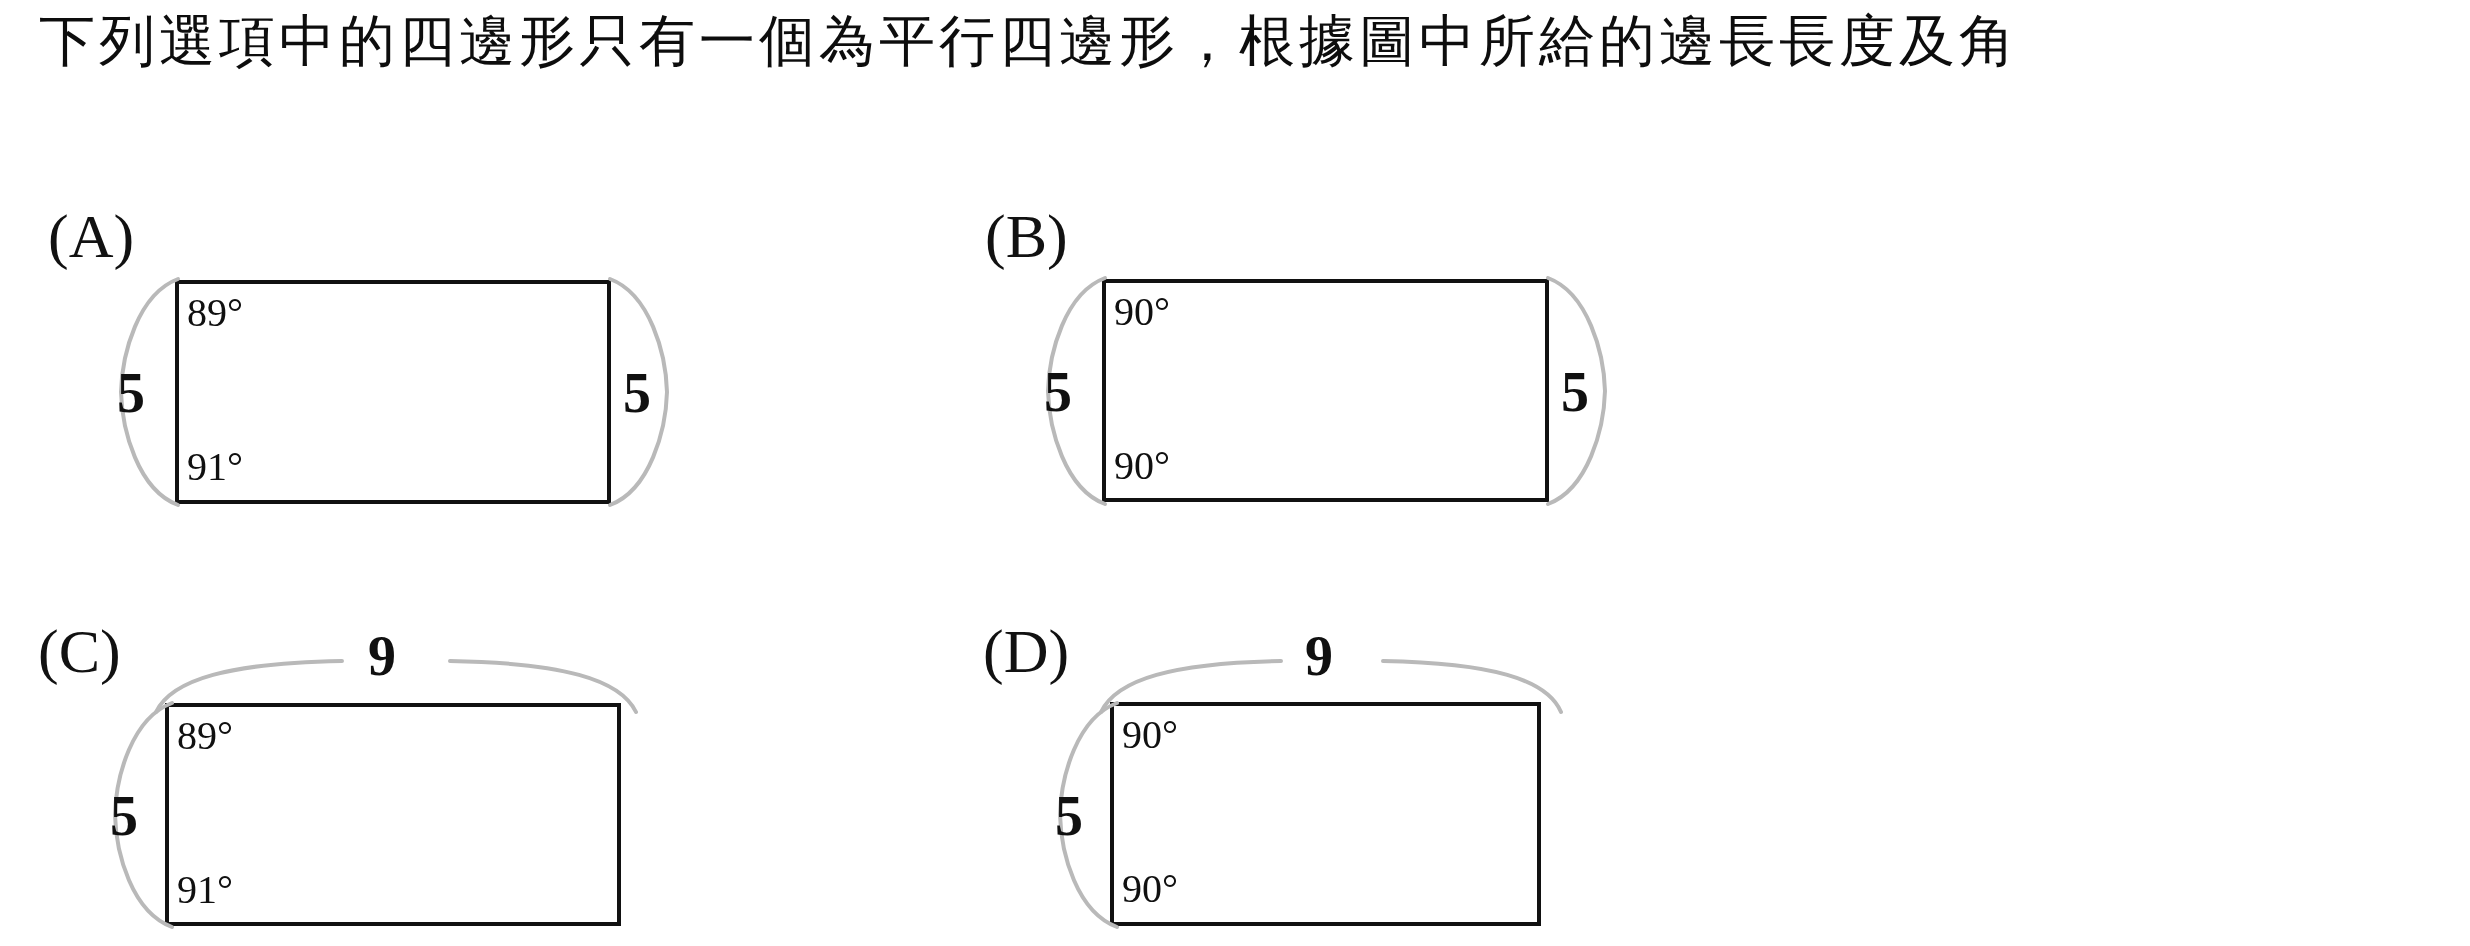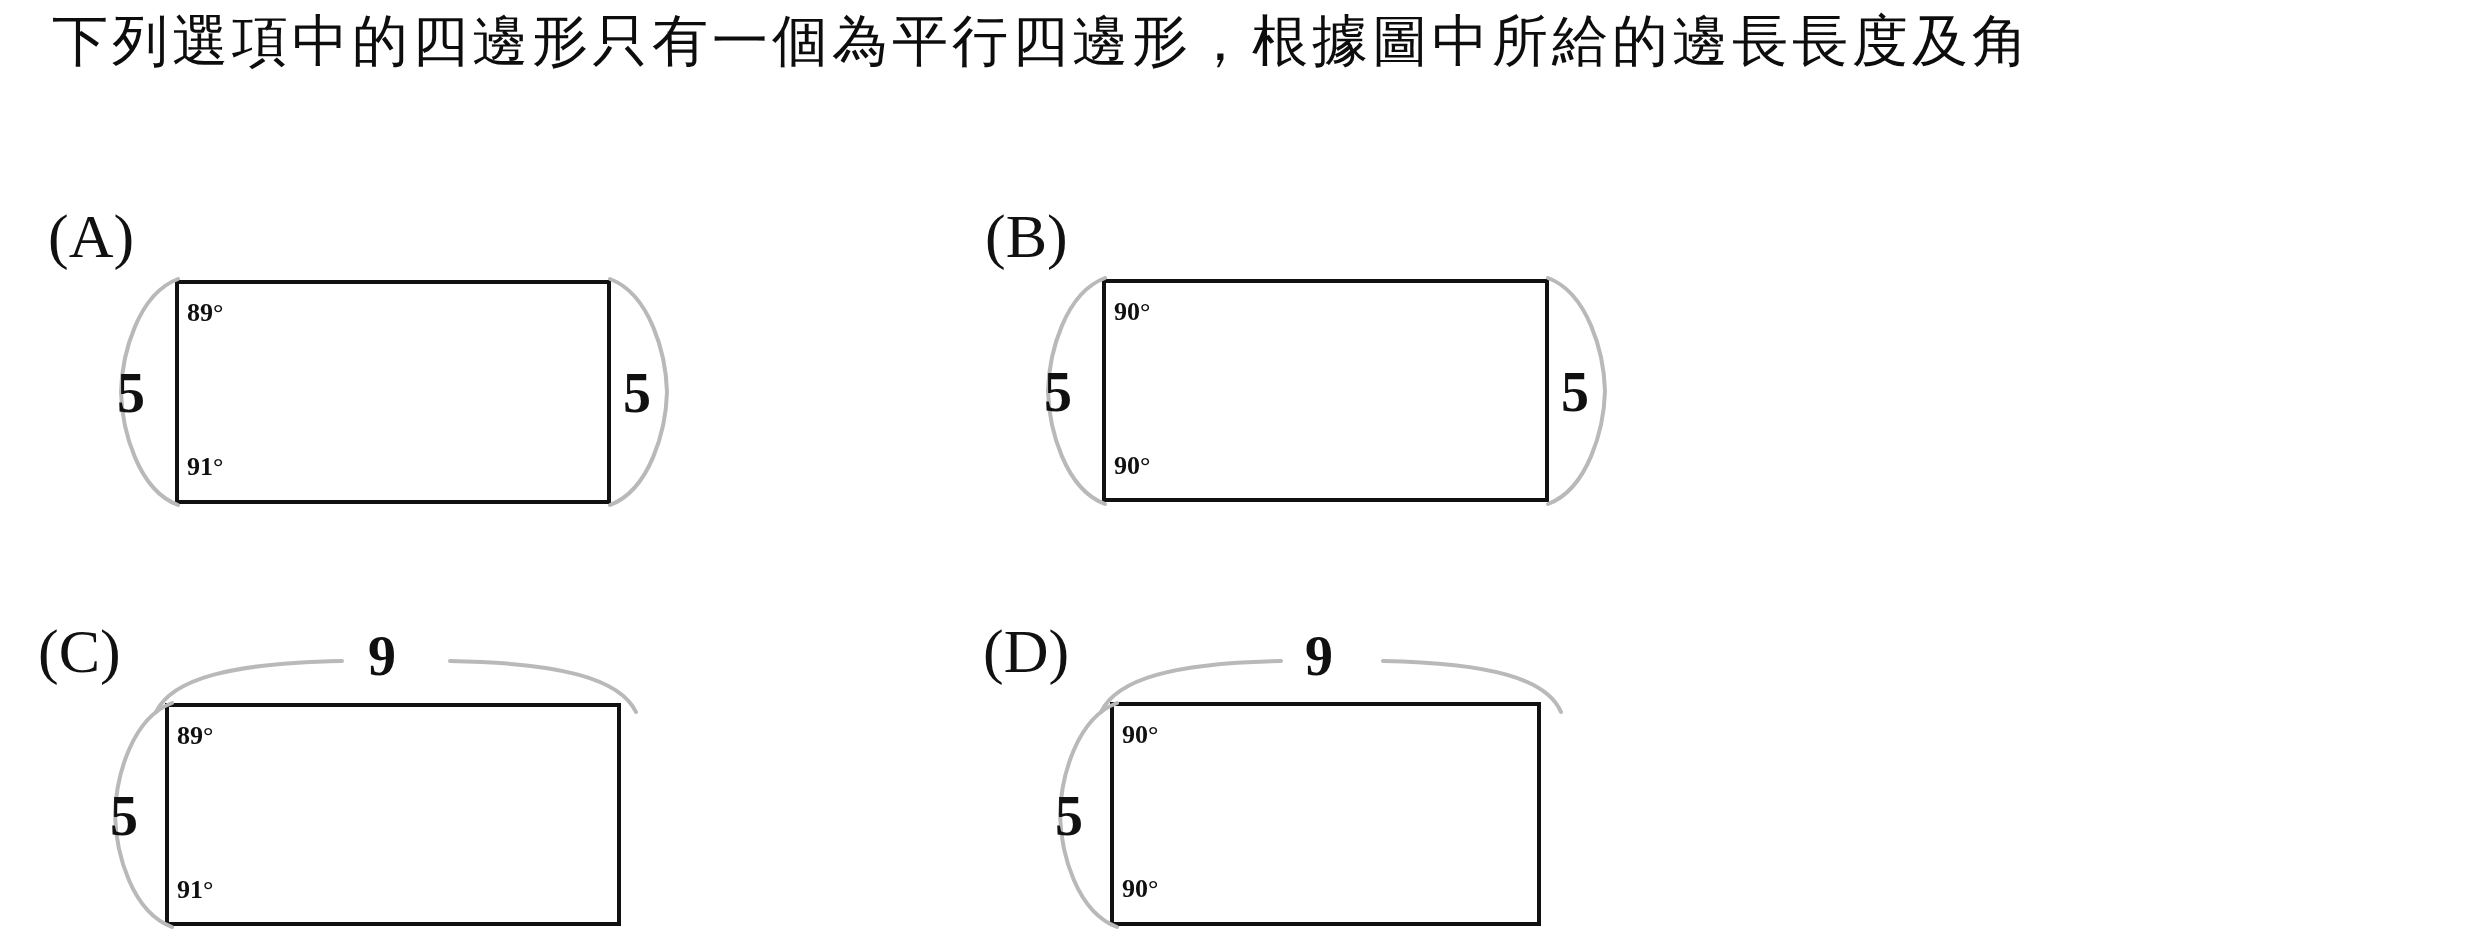--- a/index.html
+++ b/index.html
@@ -12,21 +12,21 @@
     height: 946px;
     position: relative;
     overflow: hidden;
     font-family: "Liberation Serif", "DejaVu Serif", serif;
     color: #111111;
   }
 
   
   #question-stem {
     position: absolute;
-    left: 52px;
+    left: 39px;
     top: 2px;
     width: 2400px;
   }
   .stem-line {
     font-family: "DejaVu Serif", "Liberation Serif", serif;
     font-size: 56px;
     line-height: 78px;
     letter-spacing: 4px;
     white-space: nowrap;
     color: #0d0d0d;
@@ -47,22 +47,22 @@
   }
   .quad {
     position: absolute;
     border: 4px solid #111111;
     background: #ffffff;
     box-sizing: border-box;
   }
   .angle {
     position: absolute;
     font-family: "Liberation Serif", "DejaVu Serif", serif;
-    font-weight: bold;
-    font-size: 26px;
+    font-weight: normal;
+    font-size: 40px;
     line-height: 38px;
     color: #101010;
     white-space: nowrap;
   }
   .side-len {
     position: absolute;
     font-family: "Liberation Serif", "DejaVu Serif", serif;
     font-weight: bold;
     font-size: 56px;
     line-height: 56px;

